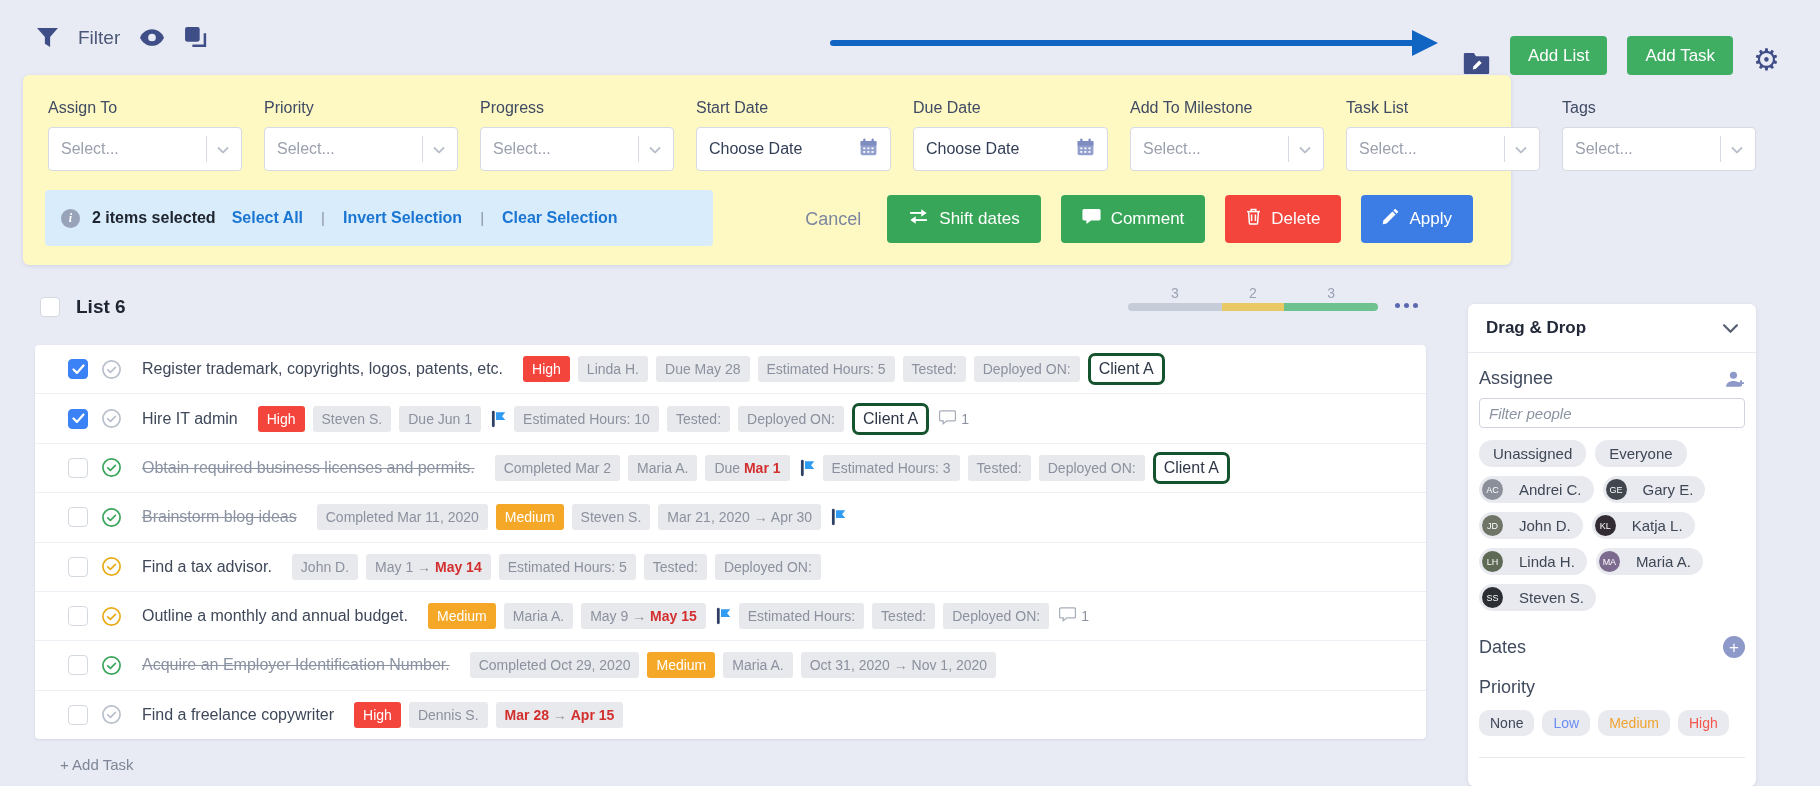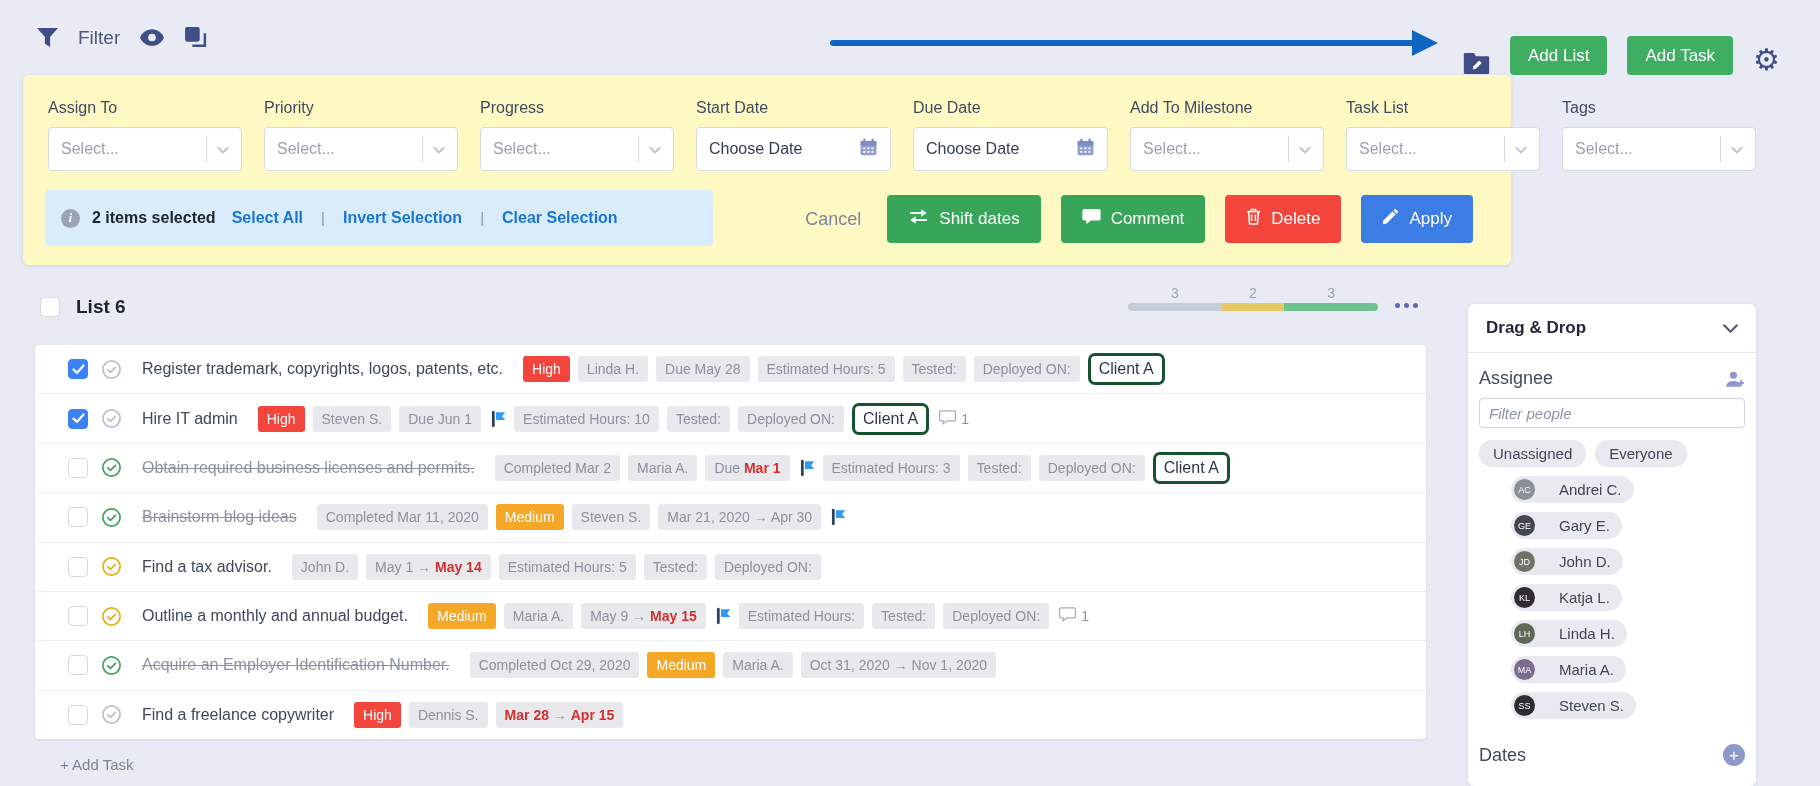--- a/index.html
+++ b/index.html
@@ -88,21 +88,21 @@
   .side-title { font-size:17px; font-weight:bold; color:#222938; }
   .side-body { padding:0 11px; }
   .sec-row { display:flex; align-items:flex-end; justify-content:space-between; margin-top:15px; }
   .sec-label { font-size:18px; color:#414b5e; }
   .filter-input { margin-top:9px; width:100%; height:30px; border:1px solid #cfd4dd; border-radius:4px;
     font-size:15px; font-style:italic; padding:0 9px; color:#414b5e; font-family:inherit; }
   .filter-input::placeholder { color:#8b93a2; }
   .pill-row { display:flex; flex-wrap:wrap; gap:9px; margin-top:12px; }
   .gpill { background:#e9eaef; border-radius:13px; padding:5px 14px; font-size:15px; color:#3e4756; cursor:pointer; }
   .ppill { background:#e9eaef; border-radius:14px; padding:3px 12px 3px 3px; display:flex; align-items:center;
-    gap:24px; font-size:15px; color:#3e4756; cursor:pointer;margin-left:32px; }
+    gap:16px; font-size:15px; color:#3e4756; cursor:pointer; }
   .avt { width:21px; height:21px; border-radius:50%; color:#fff; font-size:9px; display:flex;
     align-items:center; justify-content:center; }
   .plus-circle { width:22px; height:22px; border-radius:50%; background:#8d99c9; color:#fff; font-size:17px;
     display:flex; align-items:center; justify-content:center; cursor:pointer; line-height:1; }
   .prio-row { display:flex; gap:8px; margin-top:12px; }
   .prio-pill { background:#e9eaef; border-radius:10px; padding:5px 11px; font-size:14px; cursor:pointer; }
   .side-div { border-top:1px solid #e7e9ee; margin-top:21px; }
 </style>
 </head>
 <body>

